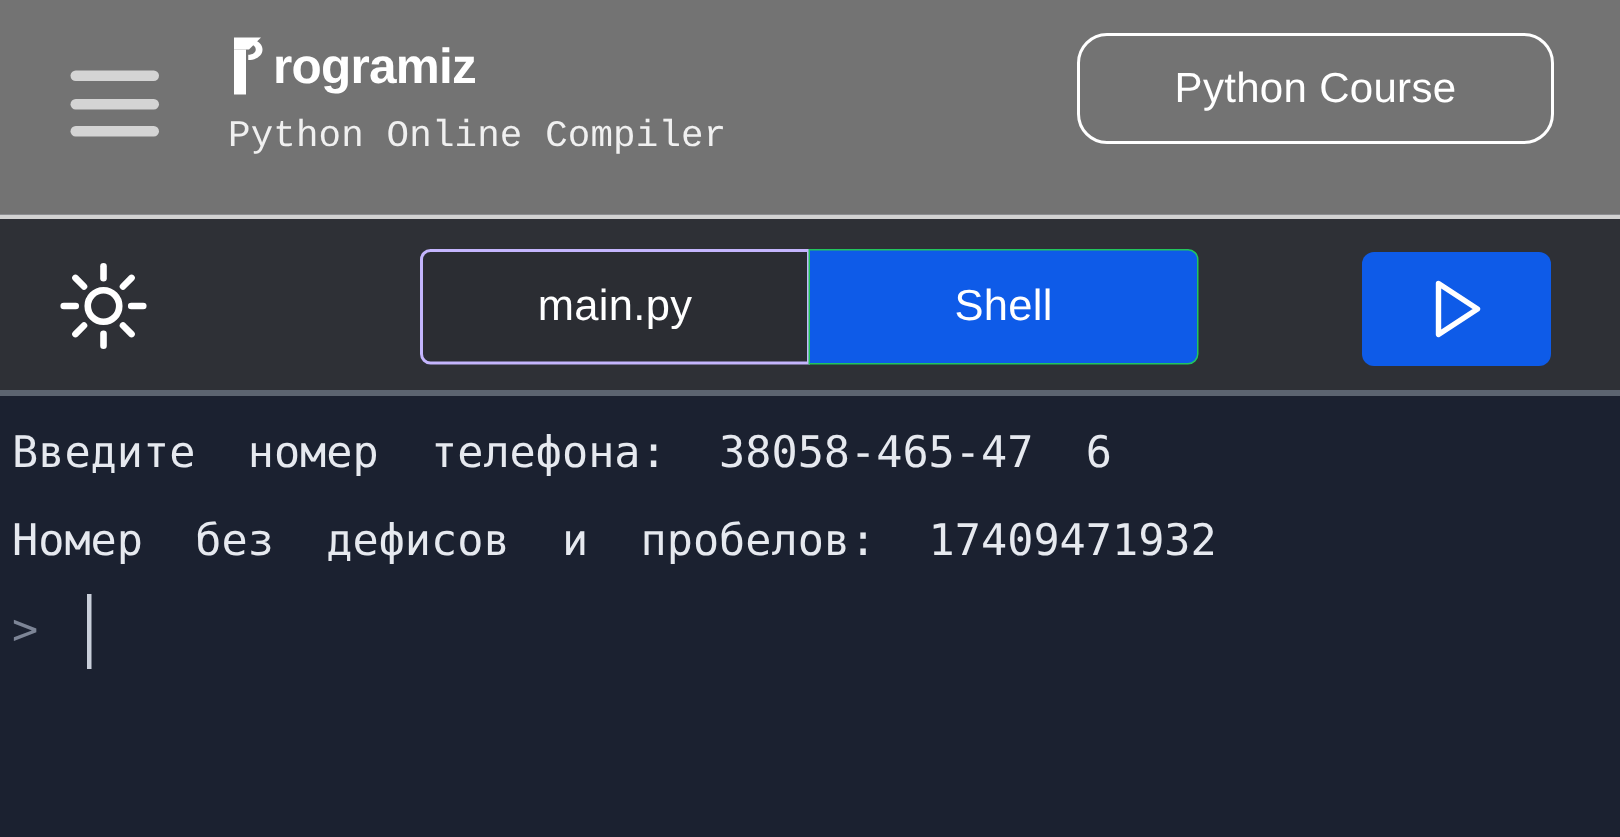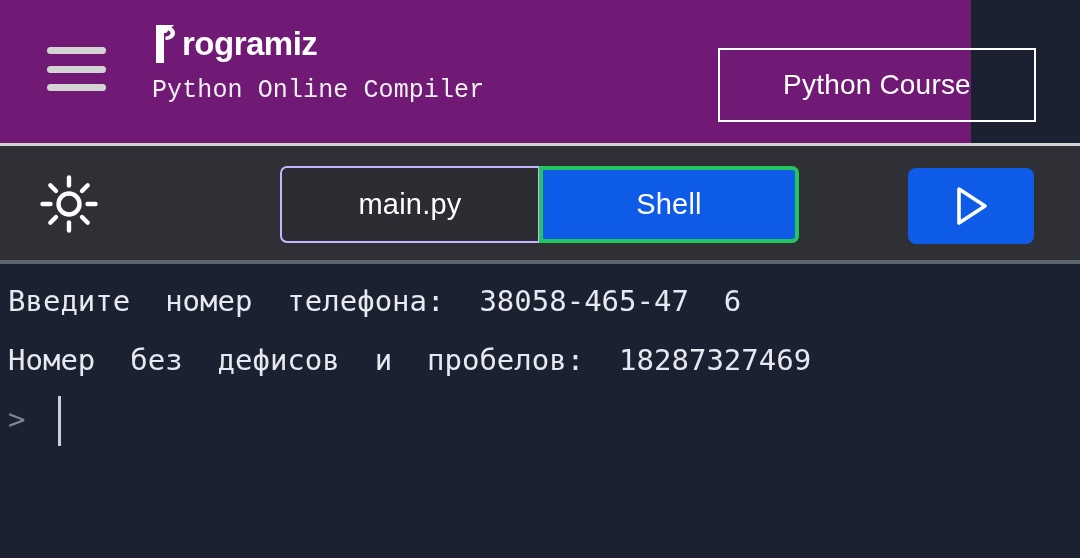--- a/index.html
+++ b/index.html
@@ -19,23 +19,23 @@
     width: 1080px;
     height: 558px;
     background: #1b2130;
   }
 
   
   .header {
     position: absolute;
     left: 0;
     top: 0;
-    width: 971px;
+    width: 1080px;
     height: 143px;
-    background: #701a75;
+    background: #737373;
     box-sizing: border-box;
   }
   .header-sep {
     position: absolute;
     left: 0;
     top: 143px;
     width: 1080px;
     height: 3px;
     background: #d2d2d2;
   }
@@ -91,25 +91,25 @@
     line-height: 30px;
     margin-top: 12px;
     letter-spacing: 0.1px;
     white-space: nowrap;
     font-family: Liberation Mono, monospace;
   }
 
   .course-btn {
     position: absolute;
     left: 718px;
-    top: 48px;
+    top: 22px;
     width: 318px;
     height: 74px;
     border: 2px solid #ffffff;
-    border-radius: 0;
+    border-radius: 20px;
     background: transparent;
     color: #ffffff;
     font-size: 28px;
     font-family: "Liberation Sans", sans-serif;
     display: flex;
     align-items: center;
     justify-content: center;
     box-sizing: border-box;
     cursor: pointer;
     letter-spacing: 0.2px;
@@ -164,21 +164,21 @@
   }
   .tab-inactive {
     background: #2b2d33;
     color: #ffffff;
     border: 2px solid #c4b5fd;
     border-radius: 7px 0 0 7px;
   }
   .tab-active {
     background: #0e5be8;
     color: #ffffff;
-    border: 4px solid #22c55e;
+    border: 1px solid #22c55e;
     border-radius: 0 7px 7px 0;
     margin-left: -1px;
   }
 
   .run-btn {
     position: absolute;
     left: 908px;
     top: 168px;
     width: 126px;
     height: 76px;
@@ -292,21 +292,21 @@
       <svg width="42" height="44" viewBox="0 0 42 44">
         <path d="M9 5 L35 22 L9 39 Z" fill="none" stroke="#ffffff" stroke-width="3.6" stroke-linejoin="round"></path>
       </svg>
     </span>
   </div>
 
   <div class="toolbar-sep"></div>
 
   <div class="console">
     <div class="console-line">Введите  номер  телефона:  38058-465-47  6</div>
-    <div class="console-line">Номер  без  дефисов  и  пробелов:  18287327469</div>
+    <div class="console-line">Номер  без  дефисов  и  пробелов:  17409471932</div>
     <div class="prompt-line">
       <span class="prompt-sym">&gt;</span>
       <span class="caret"></span>
       <span class="console-line"></span>
     </div>
   </div>
 
 </div>
 
 </body></html>

